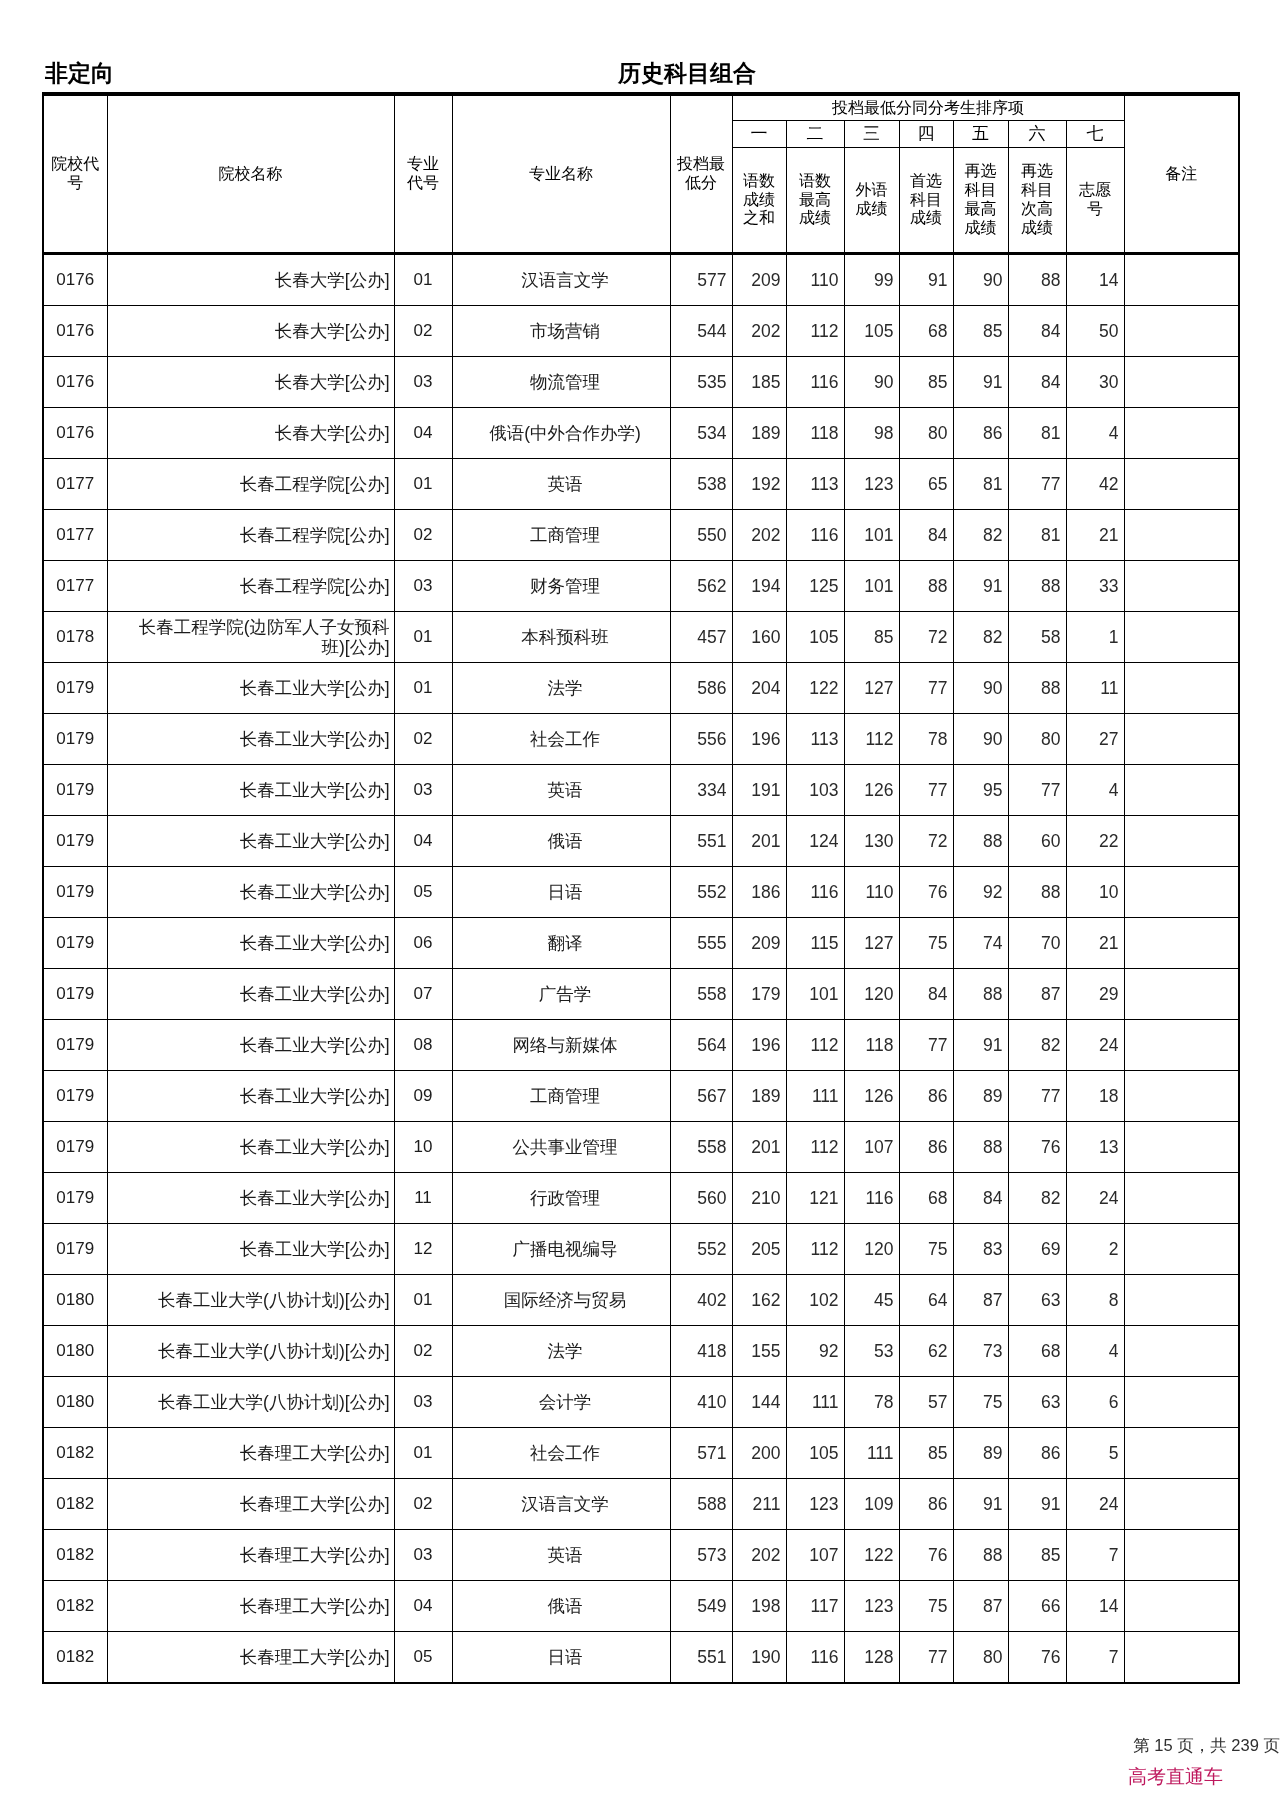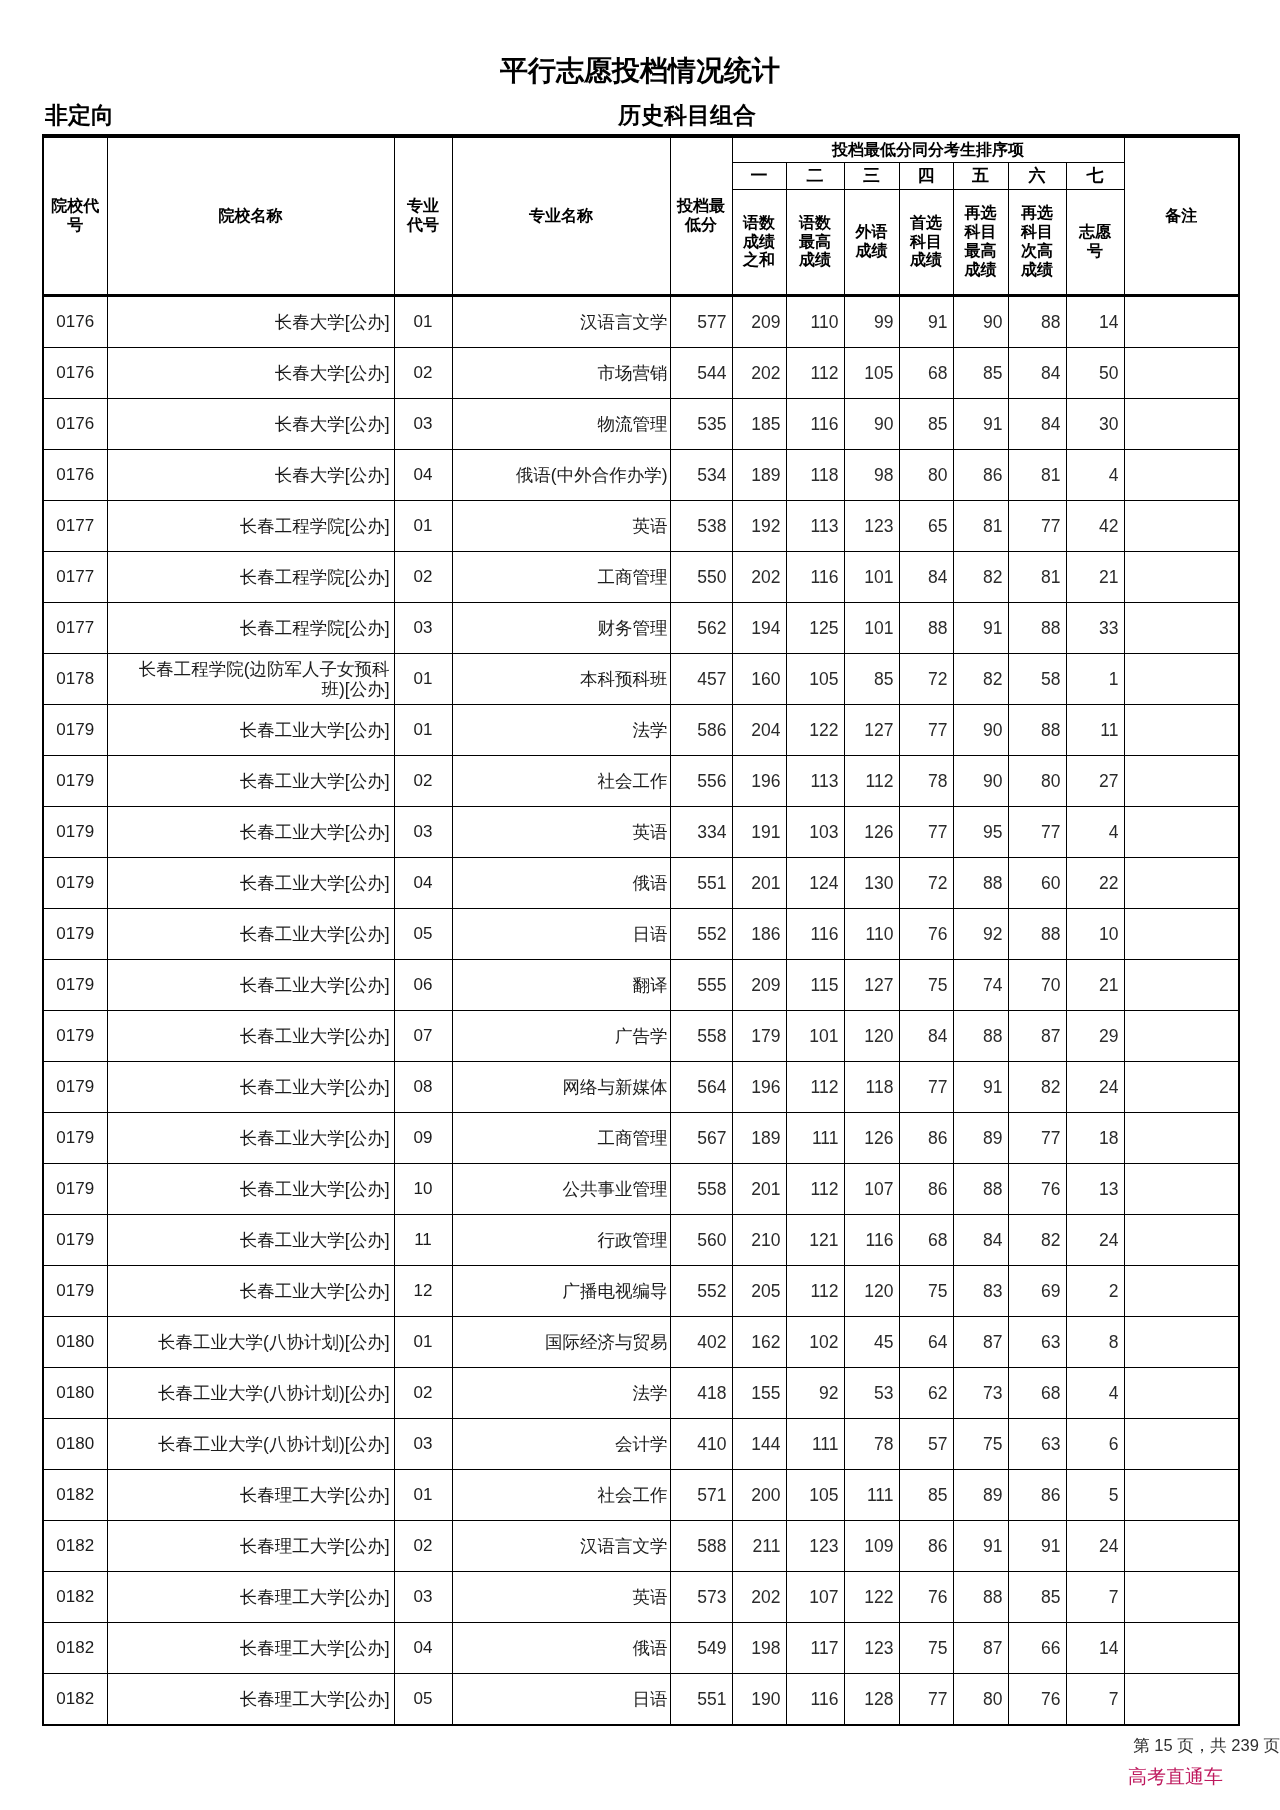--- a/index.html
+++ b/index.html
@@ -24,42 +24,41 @@
     margin-left:42px;
     border:2px solid #000;
     border-top:4px solid #000;
   }
   table.stat th, table.stat td {
     border:1px solid #000;
     overflow:hidden;
     word-break:break-all;
   }
   
-  thead th { font-weight:bold; font-size:16px; line-height:1.18; padding:0 5px; text-align:center; vertical-align:middle; }
+  thead th { font-weight:normal; font-size:16px; line-height:1.18; padding:0 5px; text-align:center; vertical-align:middle; }
   tr.h-group th { height:24px; border-bottom:1px solid #000; }
   tr.h-nums  th { height:26px; font-size:17px; }
   tr.h-labels th { height:104px; padding:0 6px; }
   thead tr.h-labels th, thead th[rowspan] { border-bottom:3px solid #000; }
   
   tbody td { height:48px; font-size:17.5px; color:#1c1c1c; border-top:2px solid #000; border-bottom:2px solid #000; line-height:1.15; }
   td.c0 { text-align:center; font-size:17px; }
   td.c1 { text-align:right; padding-left:14px; padding-right:4px; }
   td.c2 { text-align:center; font-size:17px; }
-  td.c3 { text-align:right; padding-left:10px; padding-right:2px; }
+  td.c3 { text-align:center; padding-left:10px; padding-right:2px; }
   td.c4, td.c5, td.c6, td.c7, td.c8, td.c9, td.c10, td.c11 { text-align:right; padding-right:5px; font-size:17.5px; color:#2a2a2a; }
   td.c12 { }
 
   .page-footer { position:absolute; top:1735px; left:0; width:100%; text-align:right; font-size:16.5px; color:#2f2f2f; }
   .watermark { position:absolute; top:1764px; right:57px; font-size:19px; color:#be185d; }
 </style>
 </head>
 <body>
 
 <div class="title-block">
-  <div class="title">平行志愿投档情况统计</div>
 </div>
 
 <div class="labels-row">
   <span class="label-left">非定向</span>
   <span class="label-right">历史科目组合</span>
 </div>
 
 <table class="stat">
   <colgroup>
     <col style="width:64px">

